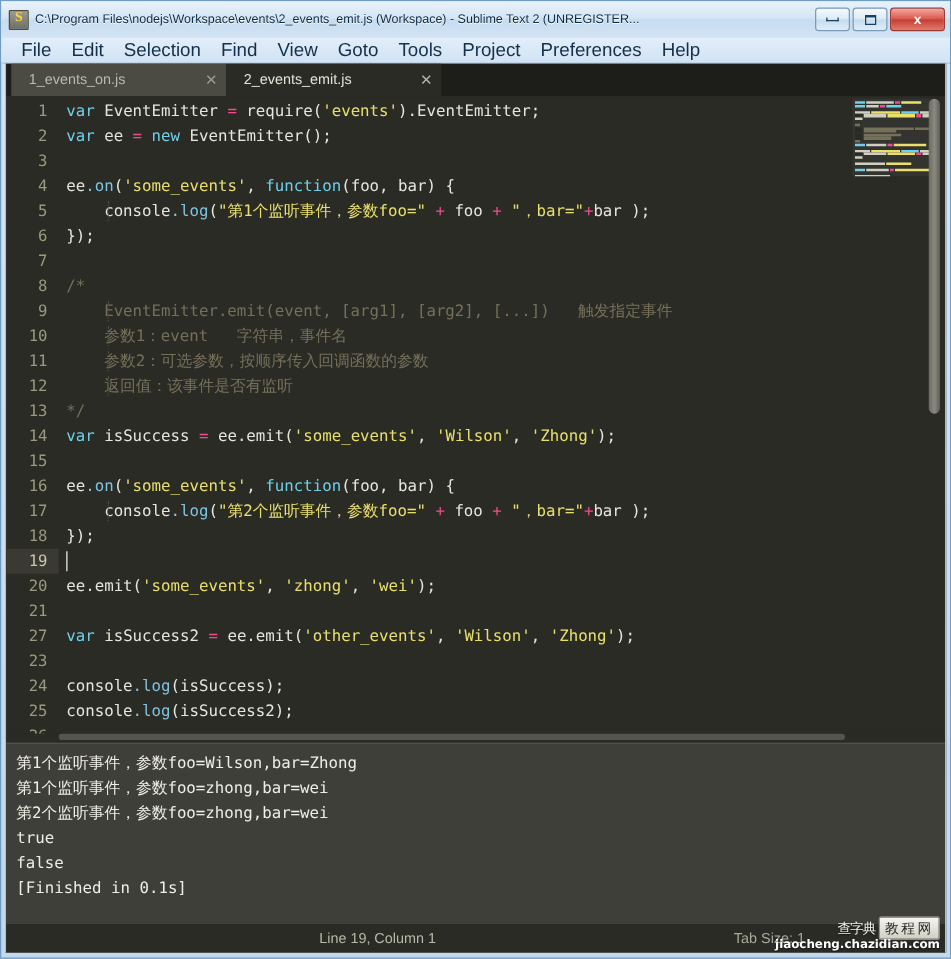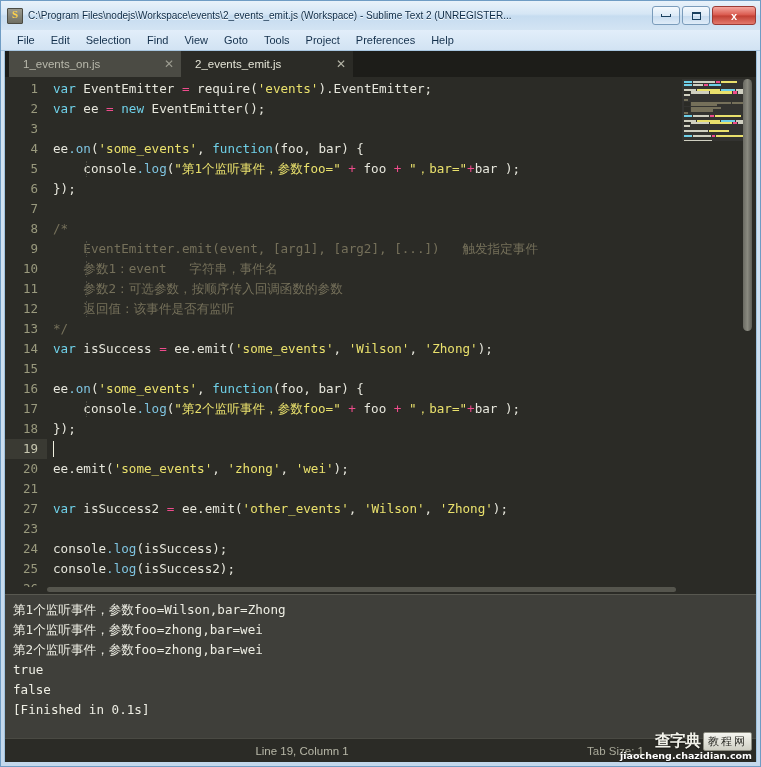--- a/index.html
+++ b/index.html
@@ -71,21 +71,21 @@
 
   
   #menubar {
     height: 21px; flex: 0 0 21px;
     display: flex; align-items: center;
     padding-left: 8px;
     background: linear-gradient(to bottom,#e2eefa,#d2e3f3);
     border-bottom: 1px solid #a8c6e0;
   }
   .menu-item {
-    font-size: 11px; color: #14304c;
+    font-size: 15px; color: #14304c;
     padding: 1px 8px;
     cursor: default;
     white-space: nowrap;
   }
 
   
   #client {
     flex: 1 1 auto;
     margin: 0 3px 0 3px;
     display: flex; flex-direction: column;
@@ -235,21 +235,21 @@
   
   #watermark {
     position: absolute;
     right: 4px; bottom: 1px;
     display: flex; flex-direction: column; align-items: flex-end;
     pointer-events: none;
   }
   #wm-top { display: flex; align-items: center; gap: 3px; }
   #wm-cn {
     font-family: "DejaVu Sans", sans-serif;
-    font-size: 16px; font-weight: bold;
+    font-size: 11px; font-weight: normal;
     color: #f2f2ea;
     text-shadow: 0 1px 1px rgba(0,0,0,.6);
     letter-spacing: -1px;
   }
   #wm-badge {
     font-family: "DejaVu Sans", sans-serif;
     font-size: 11px;
     color: #2d2d28;
     background: linear-gradient(to bottom,#f6f6f0,#cfcfc4);
     border: 1px solid #8d8d82;

